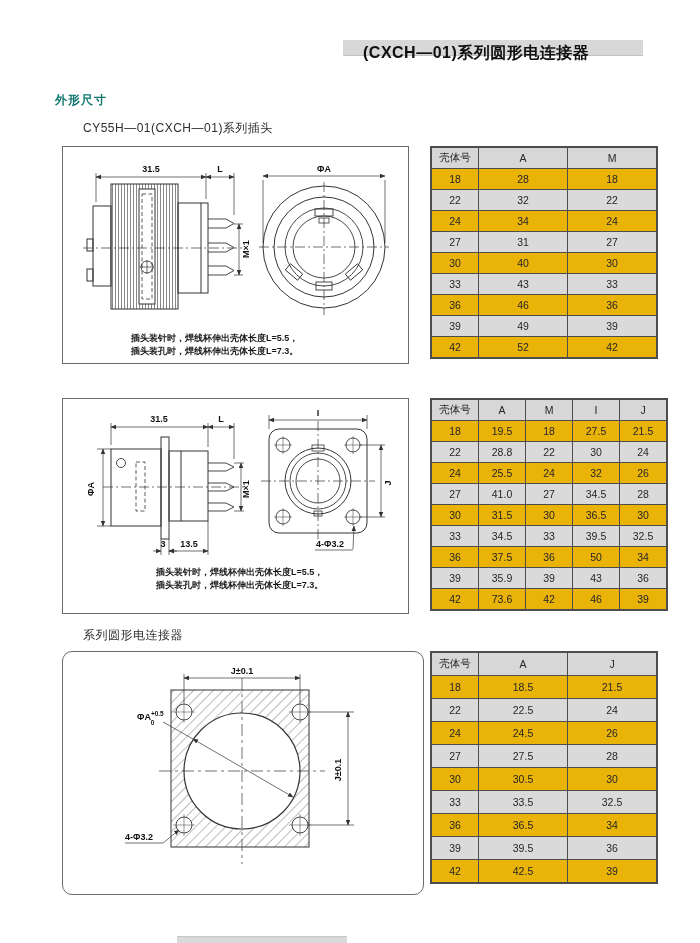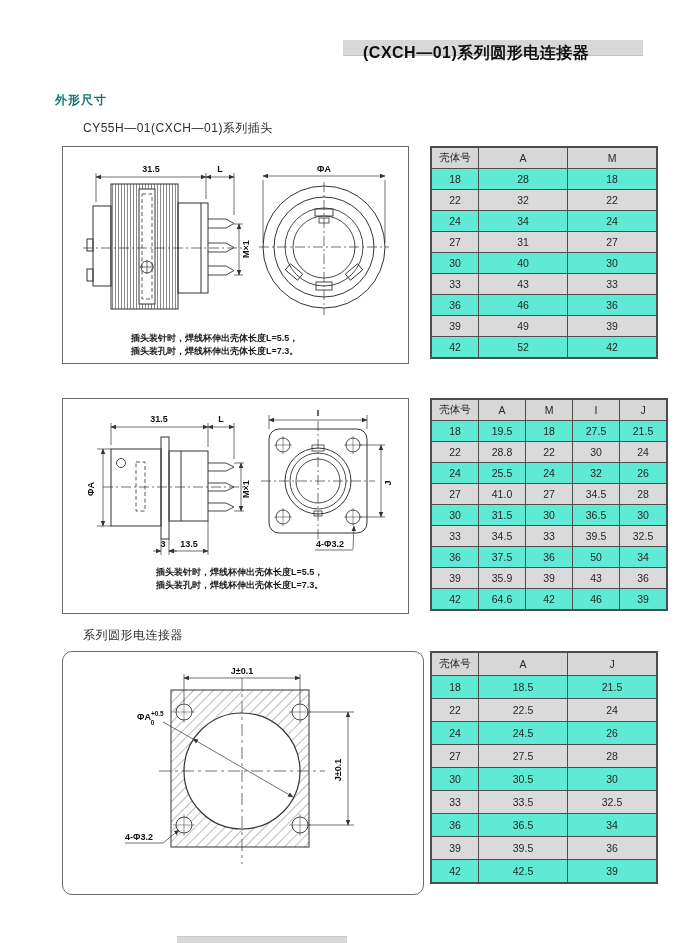--- a/index.html
+++ b/index.html
@@ -25,21 +25,21 @@
   .sh1 { top:120px; } .sh2 { top:376px; } .sh3 { top:627px; }
   .draw-box {
     position:absolute; left:62px; background:#fff; border:1px solid #6b6b6b;
   }
   .b1 { top:146px; width:345px; height:216px; }
   .b2 { top:398px; width:345px; height:214px; }
   .b3 { top:651px; width:360px; height:242px;border-radius:10px; }
 
   .dim-table {
     position:absolute; left:430px; border-collapse:collapse; table-layout:fixed;
-    background:#5eead4; font-size:10.5px; color:#262626;
+    background:#eab308; font-size:10.5px; color:#262626;
     border:2px solid #4d4d4d;
   }
   .tp1 { top:146px; } .tp2 { top:398px; } .tp3 { top:651px; }
   .dim-table th, .dim-table td {
     border:1px solid #4d4d4d; text-align:center; vertical-align:middle;
     padding:0 2px; font-weight:normal; white-space:nowrap;
   }
   .dim-table thead th { background:#d7d7d7; }
   .dim-table tbody tr:nth-child(even) td { background:#dadada; }
   .t1 th, .t1 td, .t2 th, .t2 td { height:20px; }
@@ -334,21 +334,21 @@
         </tr>
         <tr>
           <td>39</td>
           <td>35.9</td>
           <td>39</td>
           <td>43</td>
           <td>36</td>
         </tr>
         <tr>
           <td>42</td>
-          <td>64.6</td>
+          <td>73.6</td>
           <td>42</td>
           <td>46</td>
           <td>39</td>
         </tr>
       </tbody>
     </table>
 
   <div class="sub-heading sh3">系列圆形电连接器</div>
 
   <div class="draw-box b3">

